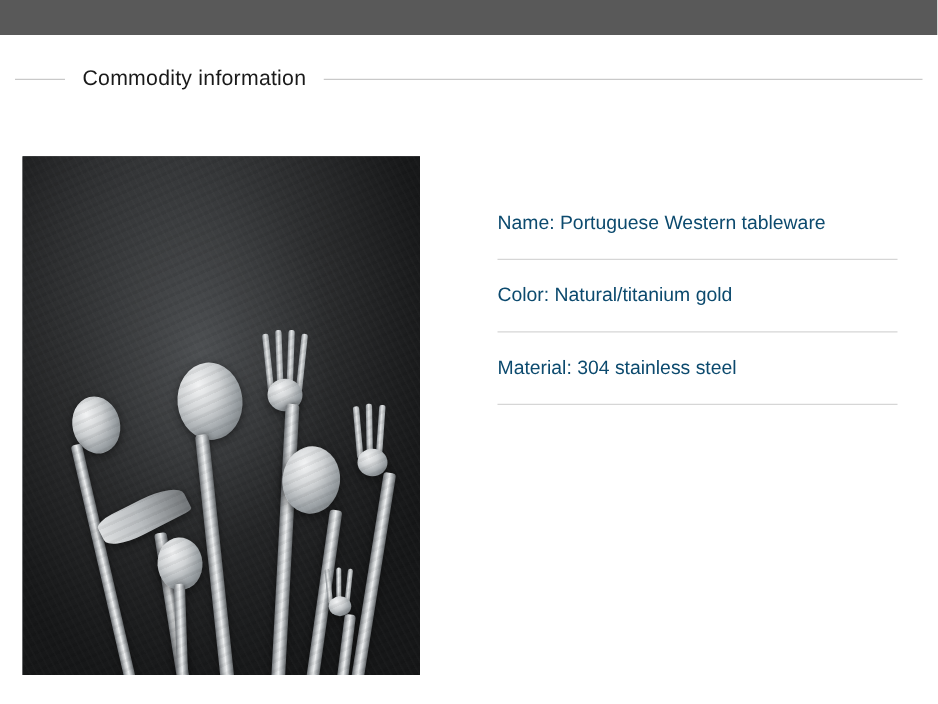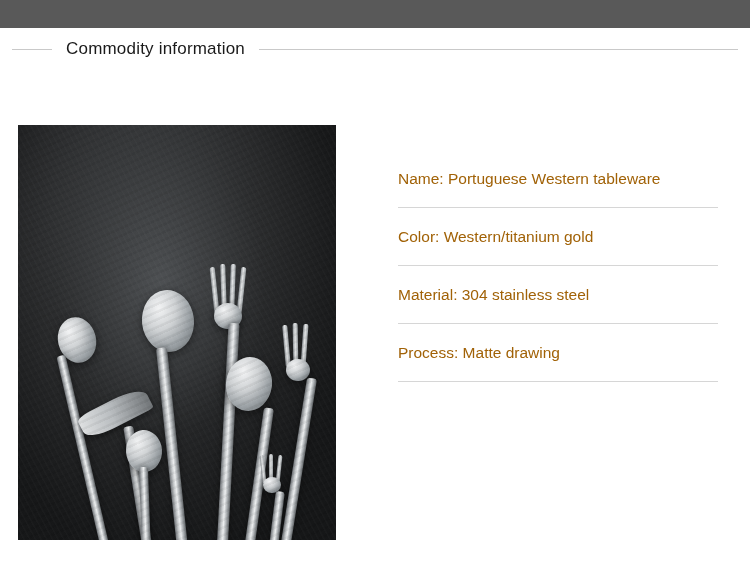--- a/index.html
+++ b/index.html
@@ -26,21 +26,21 @@
     left: 0;
     top: 0;
     width: 750px;
     height: 28px;
     background: #595959;
   }
   
   .section-header {
     position: absolute;
     left: 0;
-    top: 32px;
+    top: 46px;
     width: 750px;
     height: 34px;
     display: flex;
     align-items: center;
     text-align: center;
   }
   .rule {
     height: 1px;
     background: #c9c9c9;
   }
@@ -116,21 +116,21 @@
     left: 398px;
     top: 150px;
     width: 320px;
   }
   .spec-row {
     height: 57px;
     display: flex;
     align-items: center;
     border-bottom: 1px solid #d6d6d6;
     font-size: 15.5px;
-    color: #a16207;
+    color: #0c4a6e;
     white-space: nowrap;
   }
   .spec-row:first-child { border-top: none; }
 </style>
 </head>
 <body>
 
 <div class="page">
 
   <div class="top-bar"></div>
@@ -192,18 +192,17 @@
       <div class="fork-tines" style="left:259px; top:330px; width:4px; height:28px; transform: rotate(6deg);"></div>
       <div class="head-oval" style="left:245px; top:352px; width:18px; height:16px;"></div>
       <div class="handle" style="left:249px; top:366px; width:9px; height:145px; transform: rotate(7deg);"></div>
     </div>
 
     <div class="photo-grain"></div>
   </div>
 
   <div class="specs">
     <div class="spec-row">Name: Portuguese Western tableware</div>
-    <div class="spec-row">Color: Western/titanium gold</div>
+    <div class="spec-row">Color: Natural/titanium gold</div>
     <div class="spec-row">Material: 304 stainless steel</div>
-    <div class="spec-row">Process: Matte drawing</div>
   </div>
 
 </div>
 
 </body></html>

